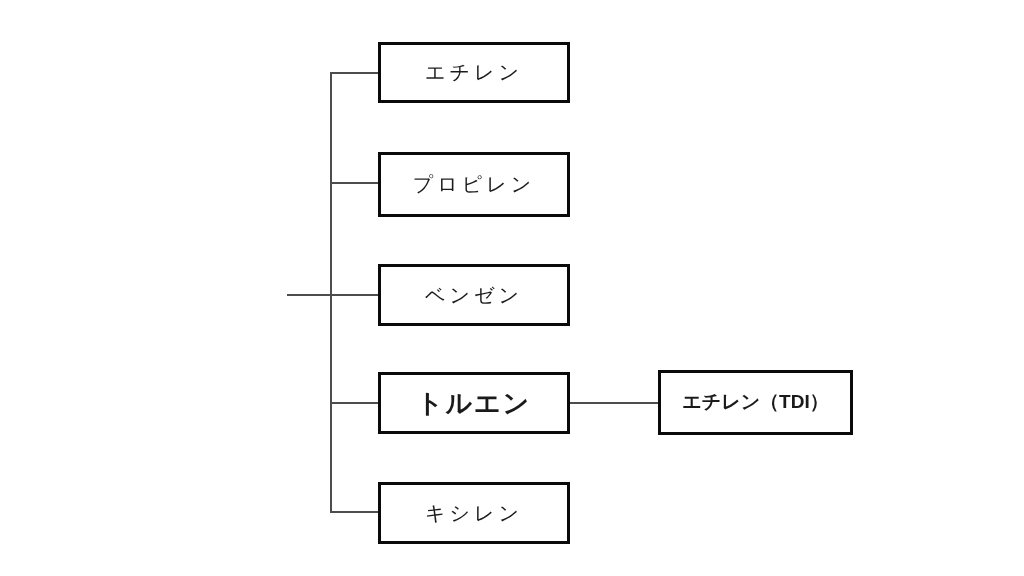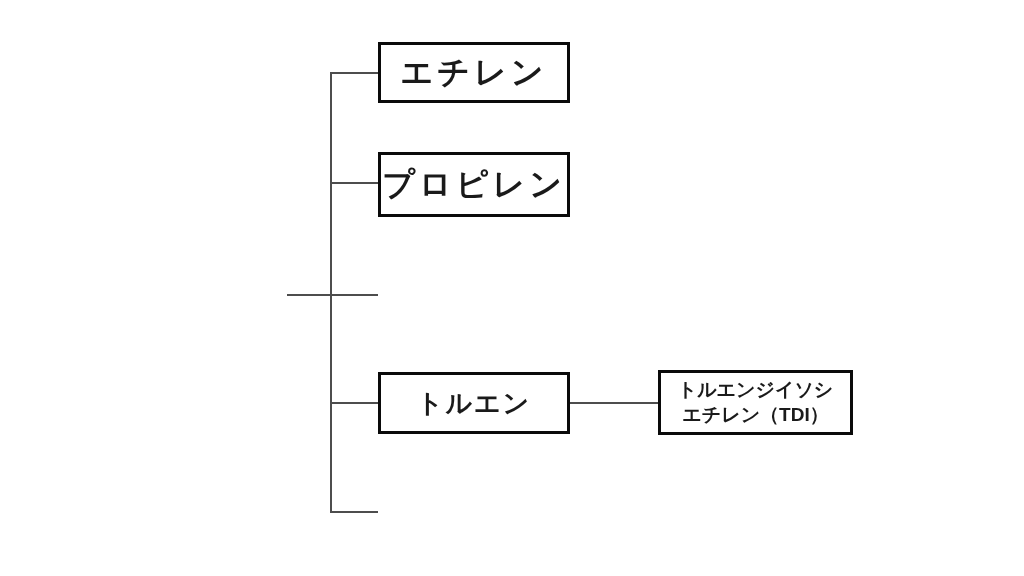--- a/index.html
+++ b/index.html
@@ -21,22 +21,22 @@
     border: 3px solid #0a0a0a;
     background: #ffffff;
     display: flex;
     align-items: center;
     justify-content: center;
     text-align: center;
     color: #1a1a1a;
   }
   .node-plain {
     font-family: "Liberation Serif", serif;
-    font-weight: 700;
-    font-size: 32px;
+    font-weight: 400;
+    font-size: 20px;
     letter-spacing: 4px;
   }
   .node-bold {
     font-family: "Liberation Sans", sans-serif;
     font-weight: 700;
     font-size: 26px;
     letter-spacing: 2px;
   }
   .node-derivative {
     font-family: "Liberation Sans", sans-serif;
@@ -88,22 +88,27 @@
   <div class="line hline" id="branch-xylene"></div>
   <div class="line hline" id="branch-tdi"></div>
 
 
   <div class="node node-plain" id="box-ethylene">
     <span>エチレン</span>
   </div>
   <div class="node node-plain" id="box-propylene">
     <span>プロピレン</span>
   </div>
+  <div class="node node-plain" id="box-benzene">
+    <span>ベンゼン</span>
+  </div>
   <div class="node node-bold" id="box-toluene">
     <span>トルエン</span>
   </div>
+  <div class="node node-plain" id="box-xylene">
+    <span>キシレン</span>
+  </div>
 
   <div class="node node-derivative" id="box-tdi">
-    <span>トルエンジイソシ</span>
     <span>エチレン（TDI）</span>
   </div>
 
 </div>
 
 </body></html>

